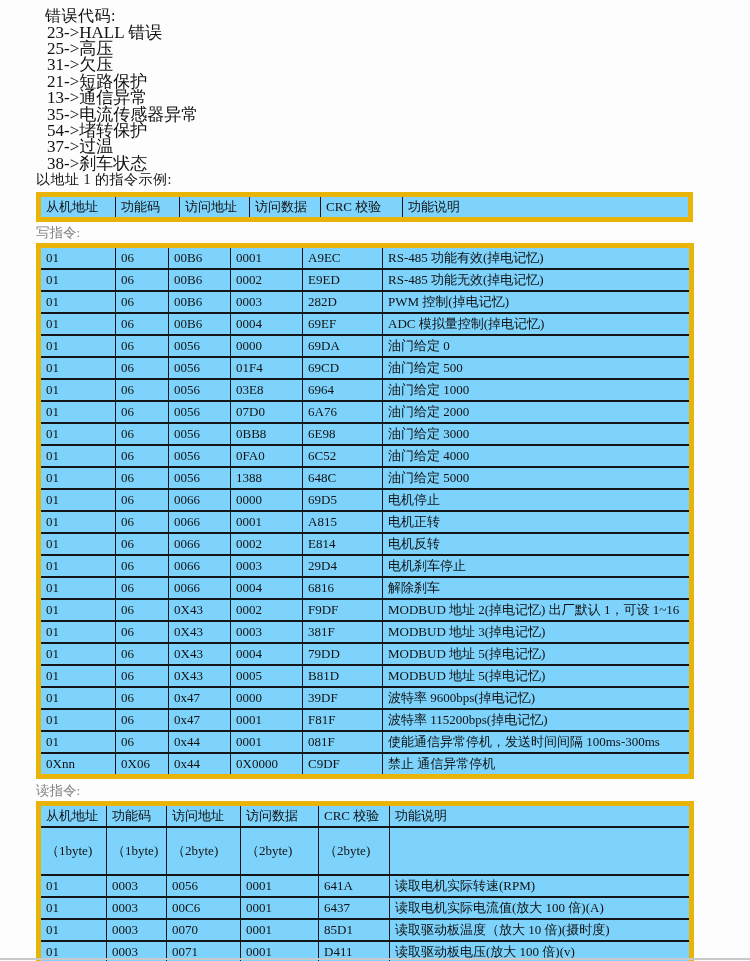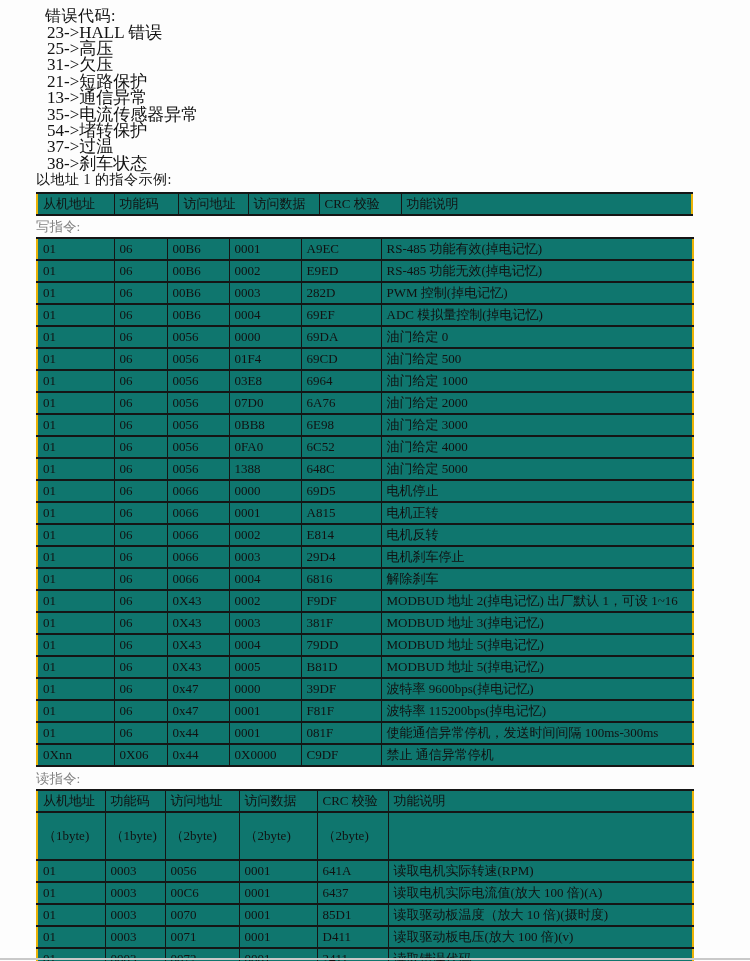--- a/index.html
+++ b/index.html
@@ -16,22 +16,22 @@
   .bold-title{font-weight:normal;font-size:16px;line-height:16.5px;margin-left:9px;letter-spacing:0.5px;}
   .example-title{font-weight:normal;font-size:14px;line-height:16.5px;margin-left:0;letter-spacing:0.5px;}
   .err-list{margin-left:11px;}
   .err-list .line{font-size:17px;line-height:16.4px;white-space:pre;}
 
   .grey-label{color:#808080;font-size:13.5px;line-height:16px;margin:3px 0 2px 0;}
 
   table.tbl{
     border-collapse:collapse;
     table-layout:fixed;
-    border:2px solid #eab308;
-    background:#0f766e;
+    border:5px solid #eab308;
+    background:#7dd3fc;
   }
   table.tbl td{
     border:solid #151515;
     border-width:2px 1px;
     padding:0 2px 0 5px;
     font-size:13px;
     height:20px;
     line-height:1.1;
     white-space:nowrap;
     overflow:hidden;

